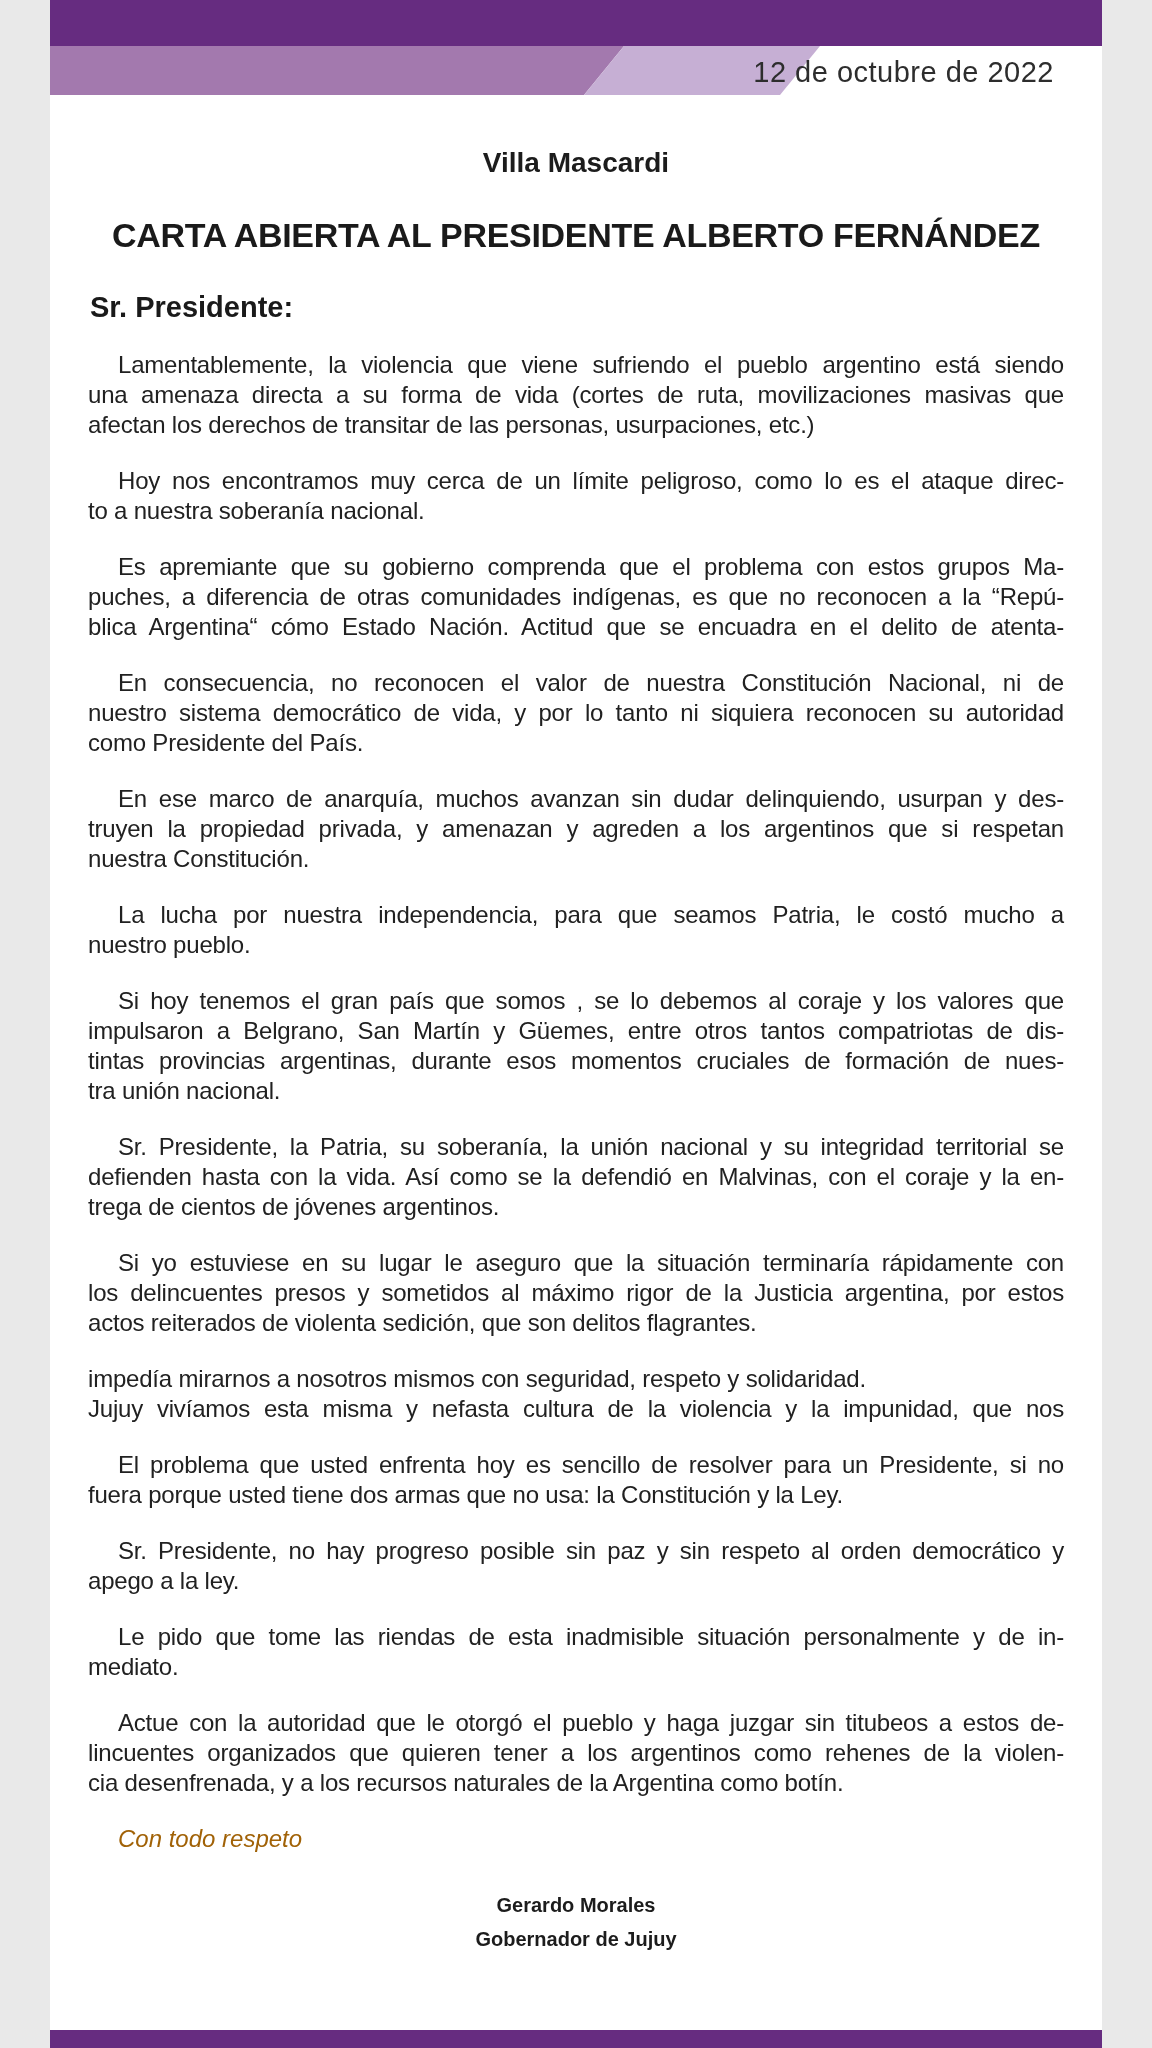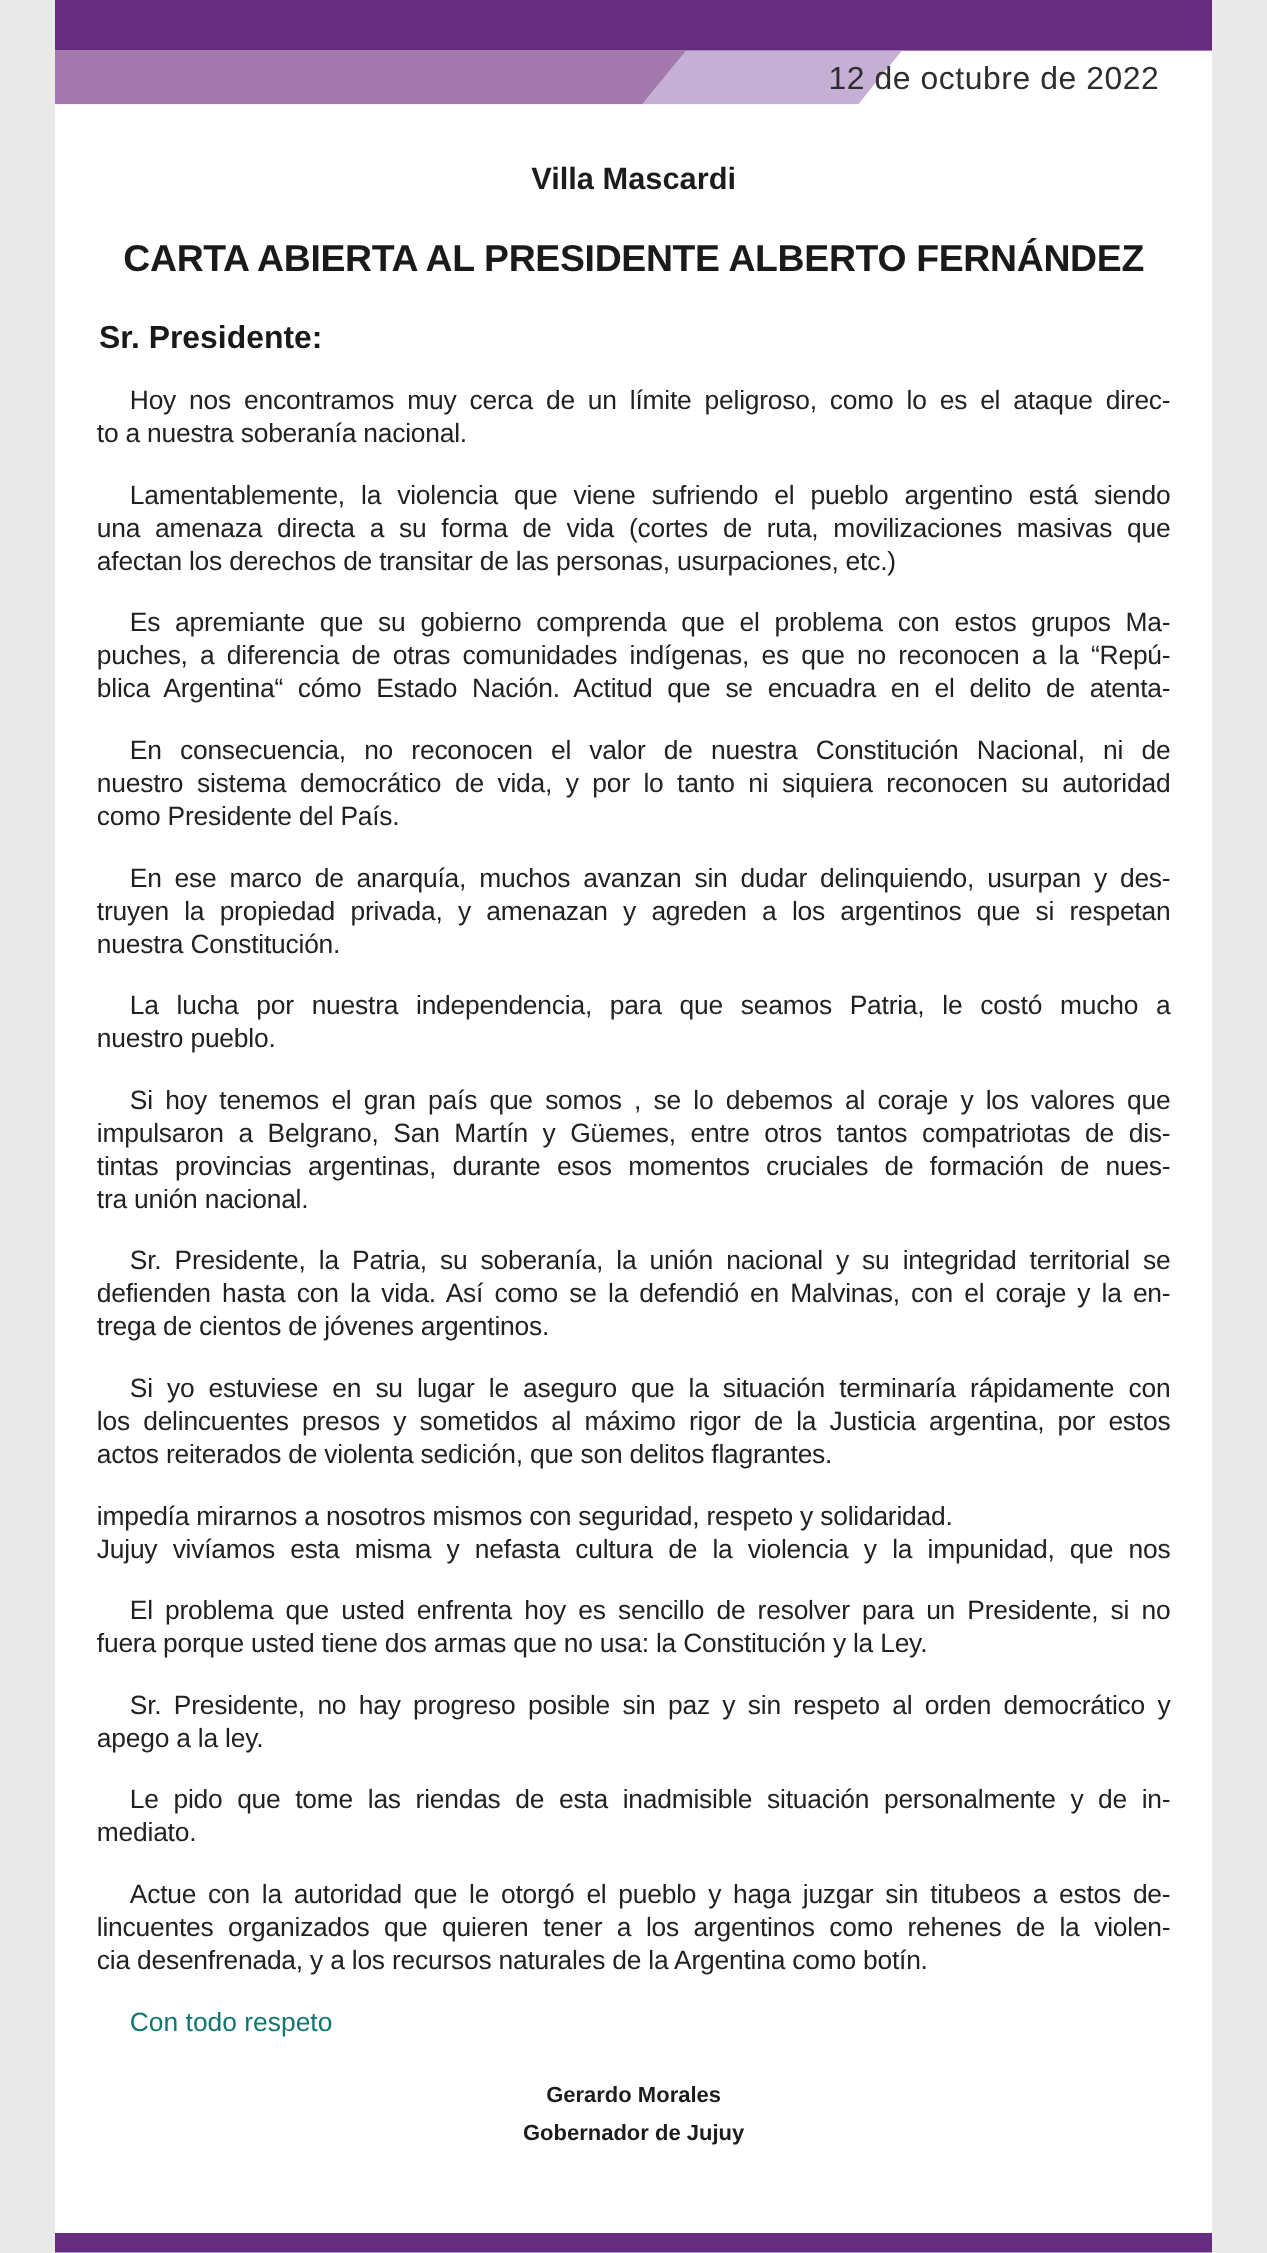--- a/index.html
+++ b/index.html
@@ -56,22 +56,23 @@
     margin: 26px 38px 0 38px;
     font-size: 24px; line-height: 30px; color: #212121;
     letter-spacing: -0.2px;
   }
   .para { margin: 0 0 26px 0; }
   .pline { text-align: justify; text-align-last: justify; }
   .pline.last { text-align-last: left; }
   .pline.first { text-indent: 30px; }
   .closing {
     margin: 0 38px;
-    font-size: 24px; line-height: 30px; color: #0f766e;
+    font-size: 24px; line-height: 30px; color: #a16207;
     text-indent: 30px;
+    font-style: italic;
   }
   
   .signature { margin-top: 34px; text-align: center; }
   .sig-name, .sig-title {
     font-size: 20px; font-weight: bold; color: #1c1c1c; line-height: 34px;
   }
   .bar-bottom {
     position: absolute; left: 0; bottom: 0; width: 100%; height: 18px;
     background: var(--dark, #662c80);
   }
@@ -91,27 +92,27 @@
   </div>
 
   <div class="place">Villa Mascardi</div>
 
   <div class="title">CARTA ABIERTA AL PRESIDENTE ALBERTO FERNÁNDEZ</div>
 
   <div class="salutation">Sr. Presidente:</div>
 
   <div class="letter-body">
       <div class="para">
-        <div class="pline first">Hoy nos encontramos muy cerca de un límite peligroso, como lo es el ataque direc-</div>
-        <div class="pline last">to a nuestra soberanía nacional.</div>
-      </div>
-      <div class="para">
         <div class="pline first">Lamentablemente, la violencia que viene sufriendo el pueblo argentino está siendo</div>
         <div class="pline">una amenaza directa a su forma de vida (cortes de ruta, movilizaciones masivas que</div>
         <div class="pline last">afectan los derechos de transitar de las personas, usurpaciones, etc.)</div>
+      </div>
+      <div class="para">
+        <div class="pline first">Hoy nos encontramos muy cerca de un límite peligroso, como lo es el ataque direc-</div>
+        <div class="pline last">to a nuestra soberanía nacional.</div>
       </div>
       <div class="para">
         <div class="pline first">Es apremiante que su gobierno comprenda que el problema con estos grupos Ma-</div>
         <div class="pline">puches, a diferencia de otras comunidades indígenas, es que no reconocen a la “Repú-</div>
         <div class="pline">blica Argentina“ cómo Estado Nación. Actitud que se encuadra en el delito de atenta-</div>
       </div>
       <div class="para">
         <div class="pline first">En consecuencia, no reconocen el valor de nuestra Constitución Nacional, ni de</div>
         <div class="pline">nuestro sistema democrático de vida, y por lo tanto ni siquiera reconocen su autoridad</div>
         <div class="pline last">como Presidente del País.</div>

